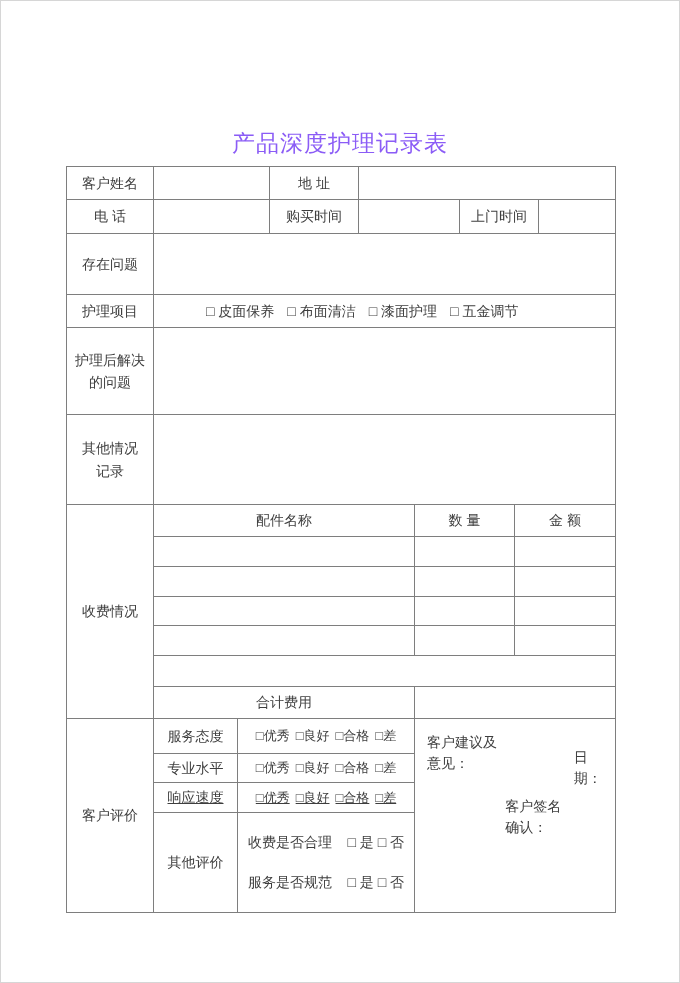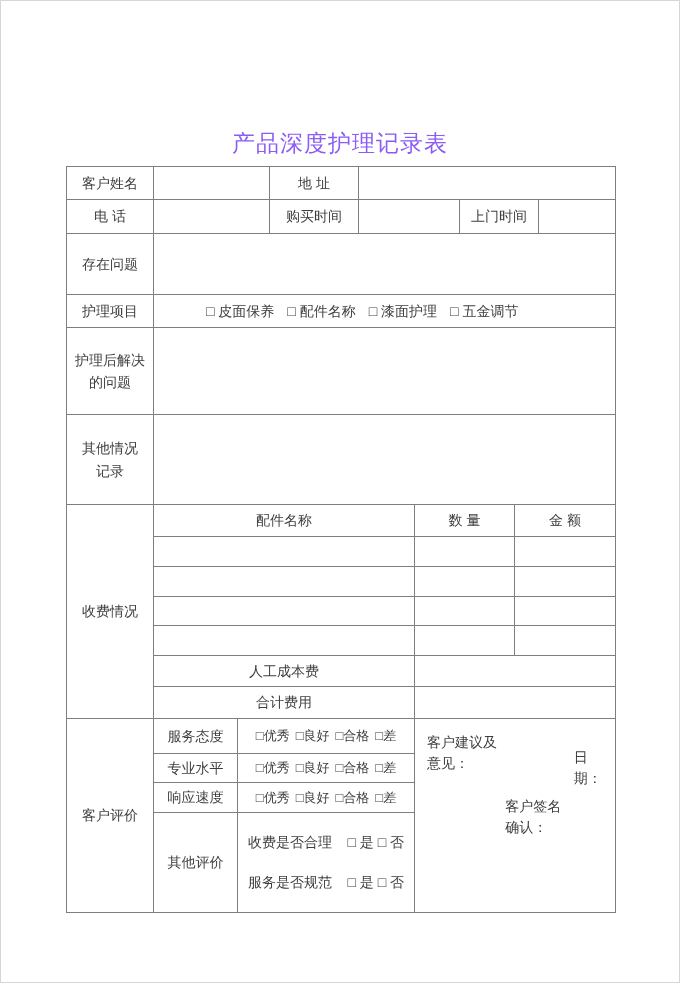--- a/index.html
+++ b/index.html
@@ -25,21 +25,21 @@
     overflow:hidden; line-height:1.5;
   }
   .cell.last { border-right:none; }
   .col { display:flex; flex-direction:column; box-sizing:border-box; }
   .grow { flex:1 1 auto; }
   .w87 { flex:0 0 87px; } .w116 { flex:0 0 116px; } .w89 { flex:0 0 89px; }
   .w101 { flex:0 0 101px; } .w79 { flex:0 0 79px; }
   .w261 { flex:0 0 261px; } .w100 { flex:0 0 100px; } .w84 { flex:0 0 84px; }
   .h33 { height:33px; } .h34 { height:34px; } .h61 { height:61px; }
   .h87 { height:87px; } .h90 { height:90px; } .h214 { height:214px; }
-  .h193 { height:193px; } .h32 { height:32px; } .h30 { height:30px; }
+  .h193 { height:193px; } .h32 { height:32px; } .h30 { height:30px;text-decoration:underline; }
   .h31 { height:31px; } .h35 { height:35px; } .h29 { height:29px; } .h99 { height:99px; }
   .two-line { flex-direction:column; line-height:1.6; }
   .care-options { justify-content:flex-start; padding-left:52px; gap:13px; }
   .ratings { font-size:13px; gap:6px; }
   .other-items { flex-direction:column; justify-content:space-around; align-items:stretch; padding:10px 0; }
   .other-item { display:flex; justify-content:space-between; padding:0 10px; align-items:center; }
   .eval-right {
     flex-direction:row; align-items:flex-start; justify-content:flex-start;
     padding:13px 12px;
   }
@@ -73,21 +73,21 @@
 
     <div class="t-row h61">
       <div class="cell w87">存在问题</div>
       <div class="cell grow last"></div>
     </div>
 
     <div class="t-row h33">
       <div class="cell w87">护理项目</div>
       <div class="cell grow last care-options">
         <span>□ 皮面保养</span>
-        <span>□ 配件名称</span>
+        <span>□ 布面清洁</span>
         <span>□ 漆面护理</span>
         <span>□ 五金调节</span>
       </div>
     </div>
 
     <div class="t-row h87">
       <div class="cell w87 two-line">
         <span>护理后解决</span>
         <span>的问题</span>
       </div>
@@ -124,21 +124,20 @@
           <div class="cell w261"></div>
           <div class="cell w100"></div>
           <div class="cell grow last"></div>
         </div>
         <div class="t-row h30">
           <div class="cell w261"></div>
           <div class="cell w100"></div>
           <div class="cell grow last"></div>
         </div>
         <div class="t-row h31">
-          <div class="cell w261">人工成本费</div>
           <div class="cell grow last"></div>
         </div>
         <div class="t-row h31">
           <div class="cell w261">合计费用</div>
           <div class="cell grow last"></div>
         </div>
       </div>
     </div>
 
     <div class="t-row h193">

